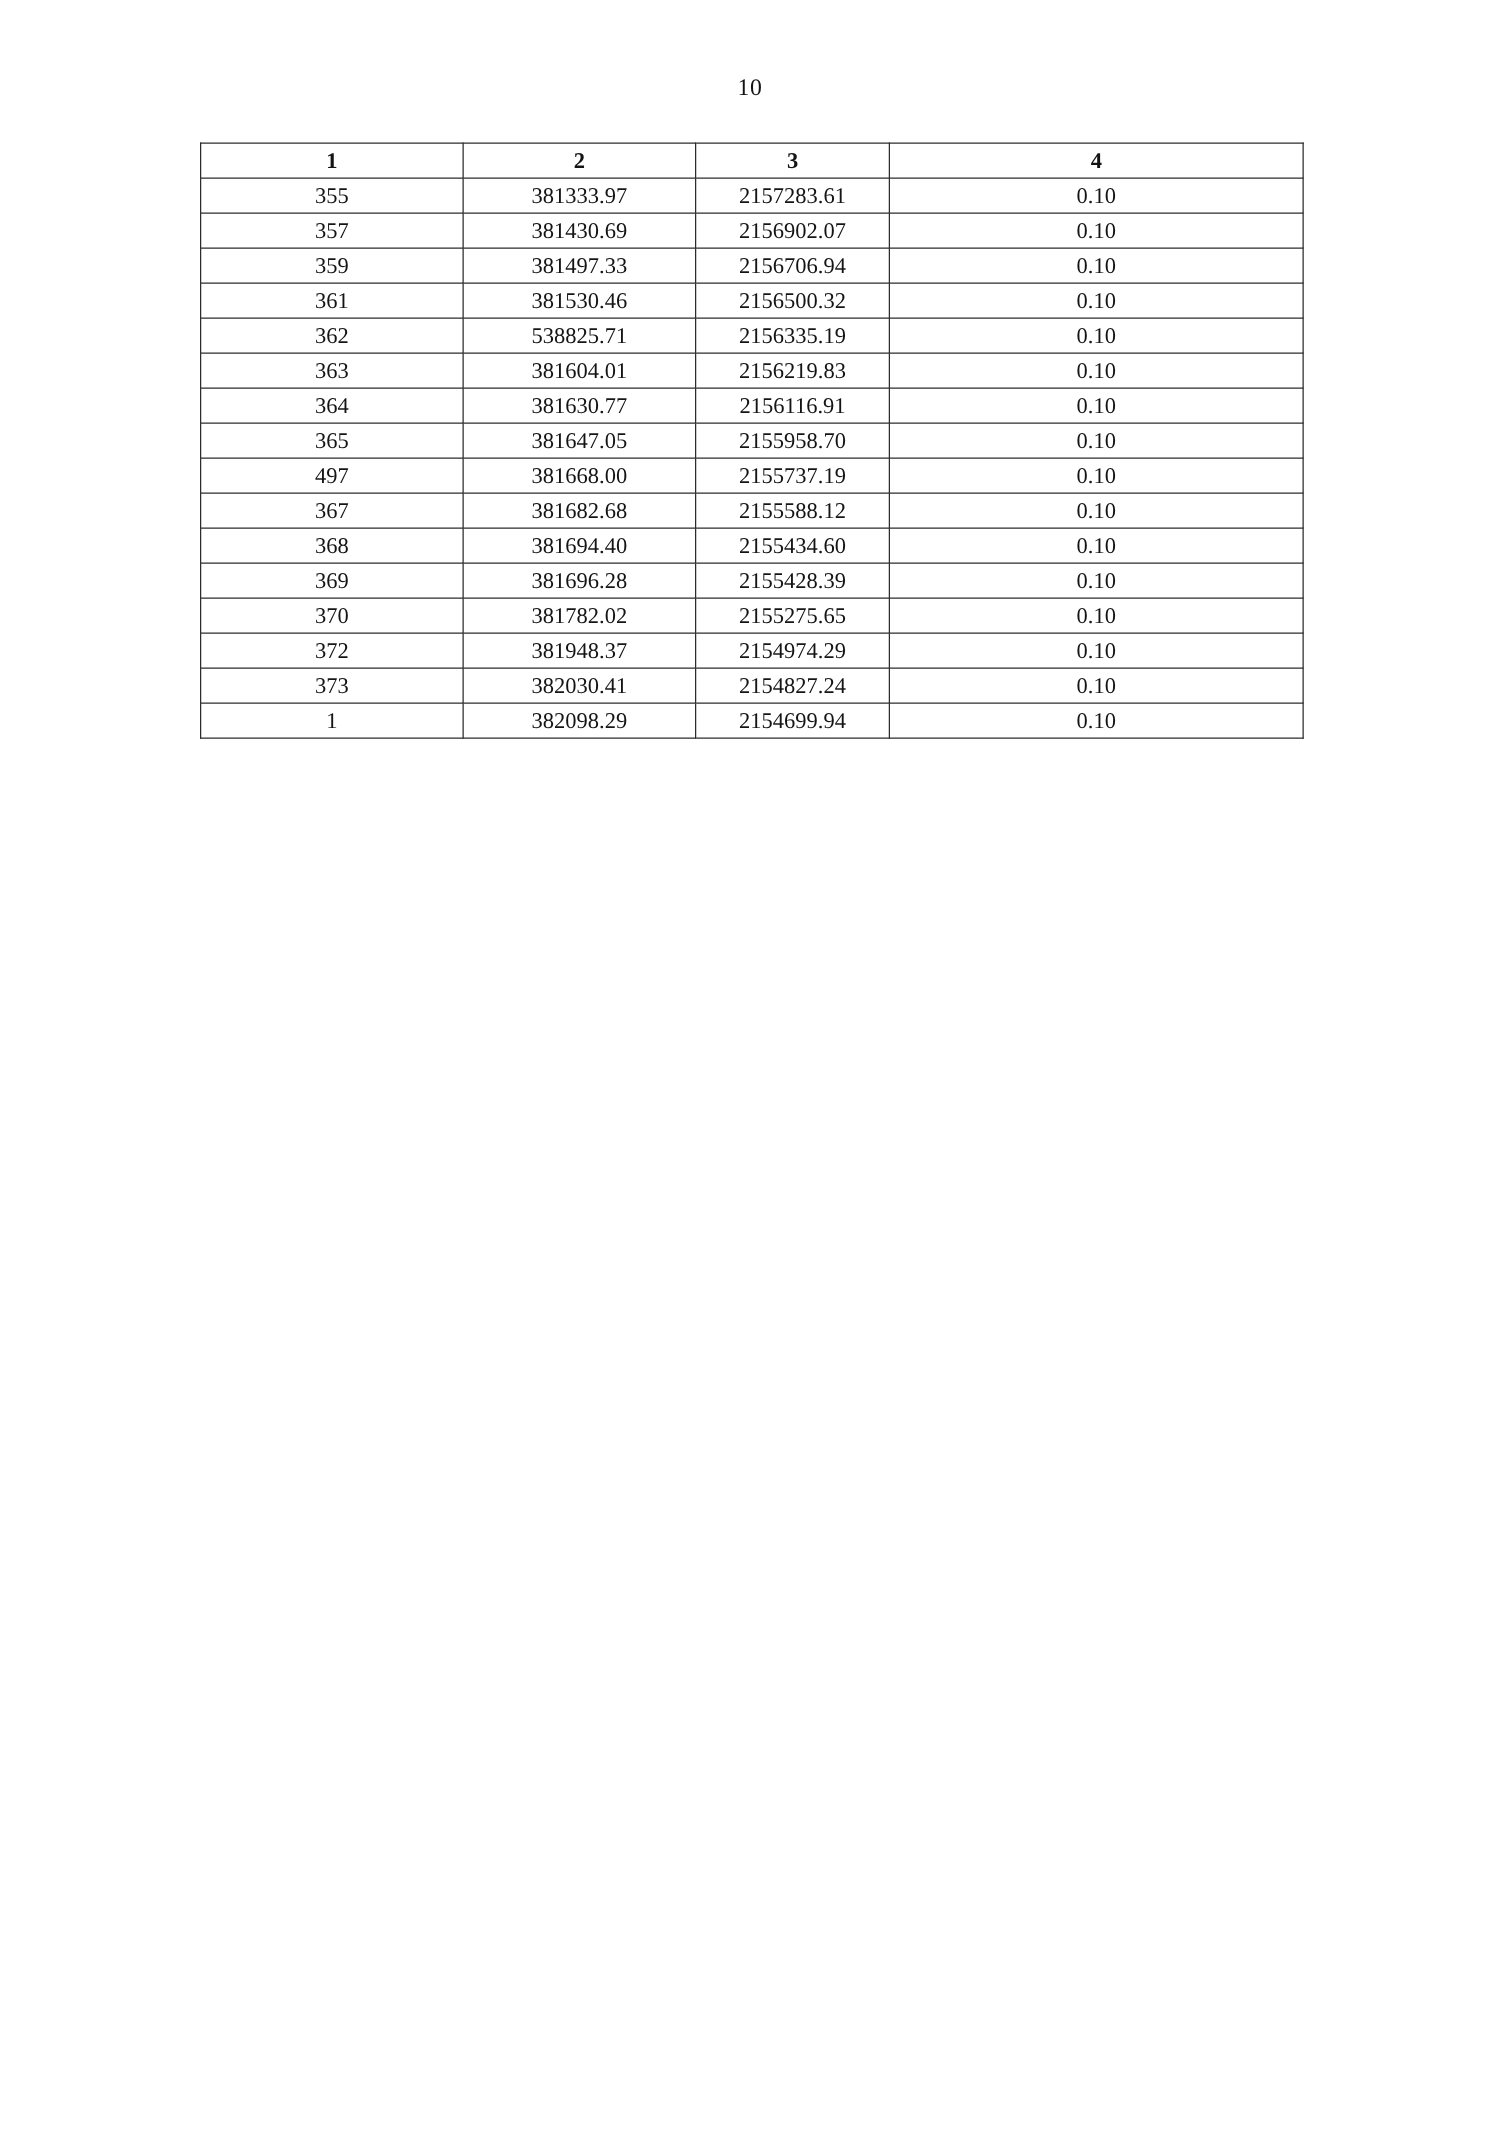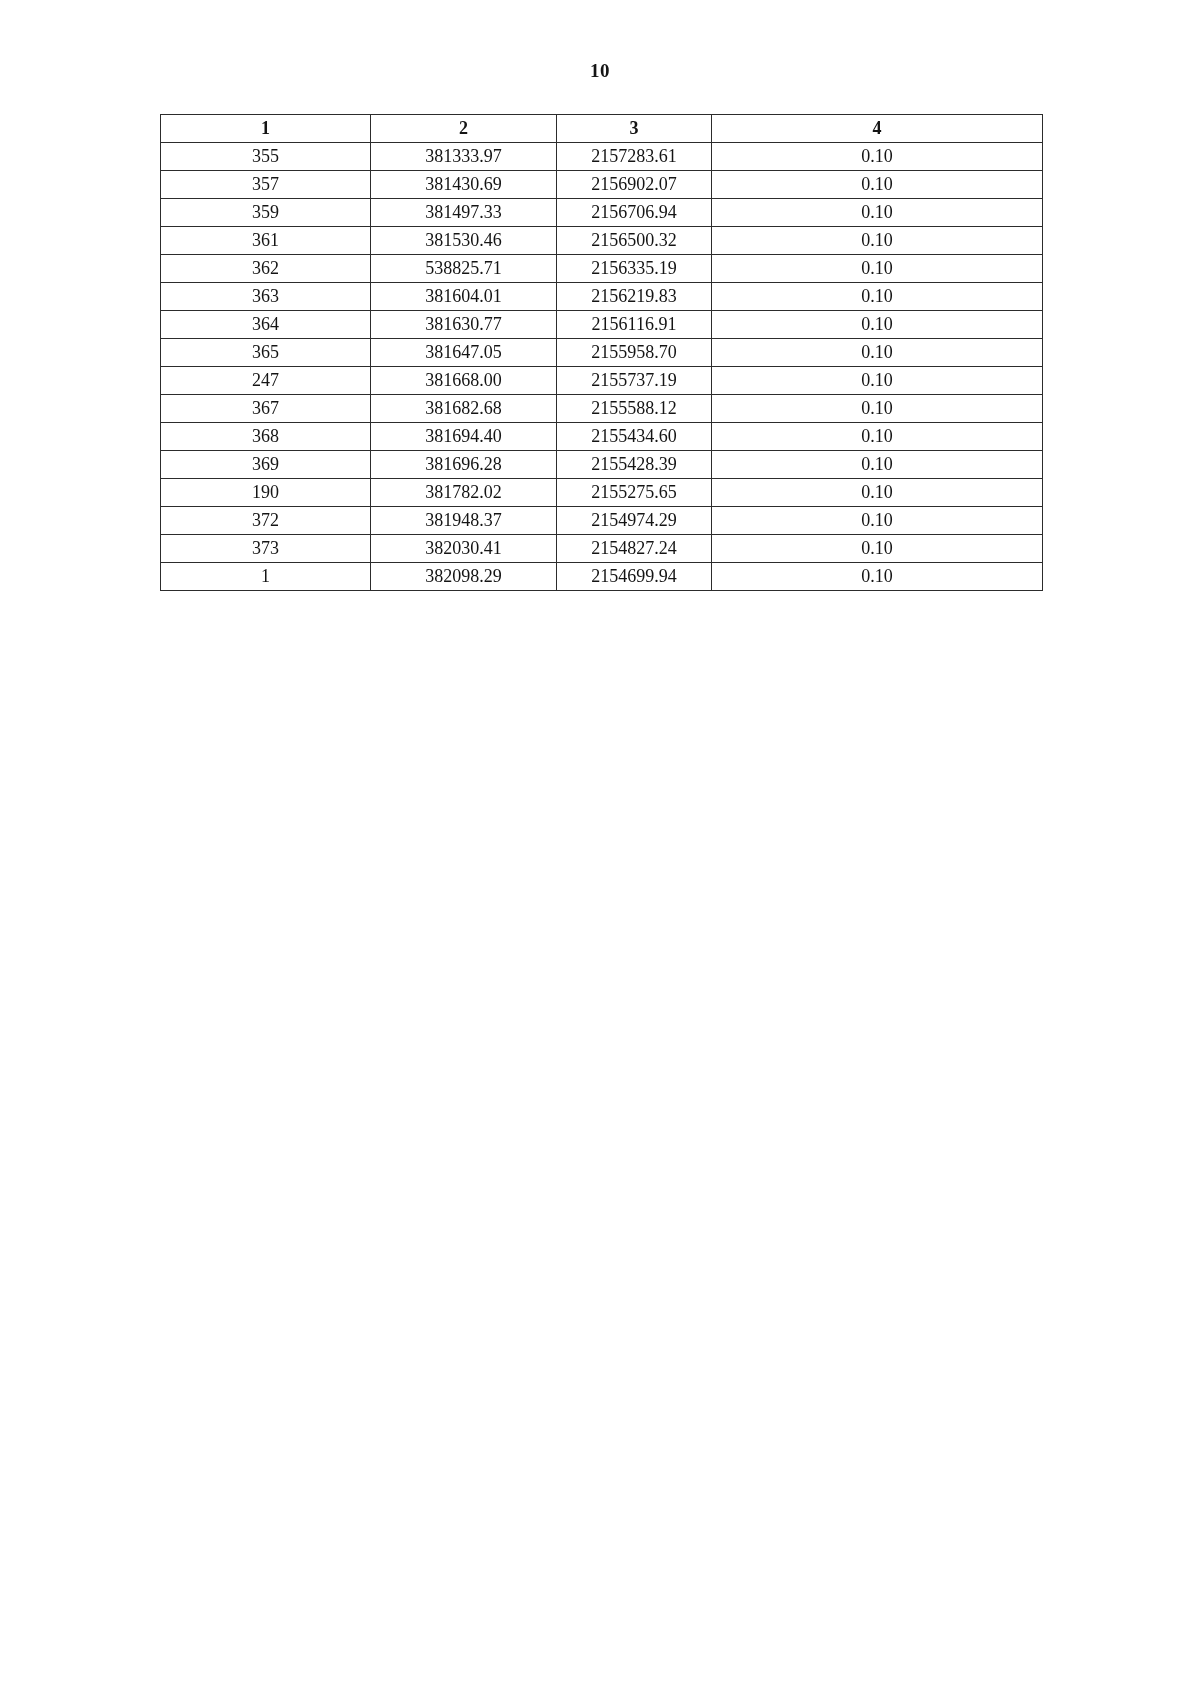--- a/index.html
+++ b/index.html
@@ -17,21 +17,20 @@
     overflow: hidden;
   }
   .page-number {
     position: absolute;
     top: 60px;
     left: 0;
     width: 1200px;
     text-align: center;
     font-size: 19px;
     letter-spacing: 0.5px;
-    font-weight: bold;
   }
   .data-table {
     position: absolute;
     top: 114px;
     left: 160px;
     width: 882px;
     border-collapse: collapse;
     table-layout: fixed;
     font-size: 18px;
   }
@@ -118,21 +117,21 @@
           <td>2156116.91</td>
           <td>0.10</td>
         </tr>
         <tr>
           <td>365</td>
           <td>381647.05</td>
           <td>2155958.70</td>
           <td>0.10</td>
         </tr>
         <tr>
-          <td>247</td>
+          <td>497</td>
           <td>381668.00</td>
           <td>2155737.19</td>
           <td>0.10</td>
         </tr>
         <tr>
           <td>367</td>
           <td>381682.68</td>
           <td>2155588.12</td>
           <td>0.10</td>
         </tr>
@@ -142,21 +141,21 @@
           <td>2155434.60</td>
           <td>0.10</td>
         </tr>
         <tr>
           <td>369</td>
           <td>381696.28</td>
           <td>2155428.39</td>
           <td>0.10</td>
         </tr>
         <tr>
-          <td>190</td>
+          <td>370</td>
           <td>381782.02</td>
           <td>2155275.65</td>
           <td>0.10</td>
         </tr>
         <tr>
           <td>372</td>
           <td>381948.37</td>
           <td>2154974.29</td>
           <td>0.10</td>
         </tr>

